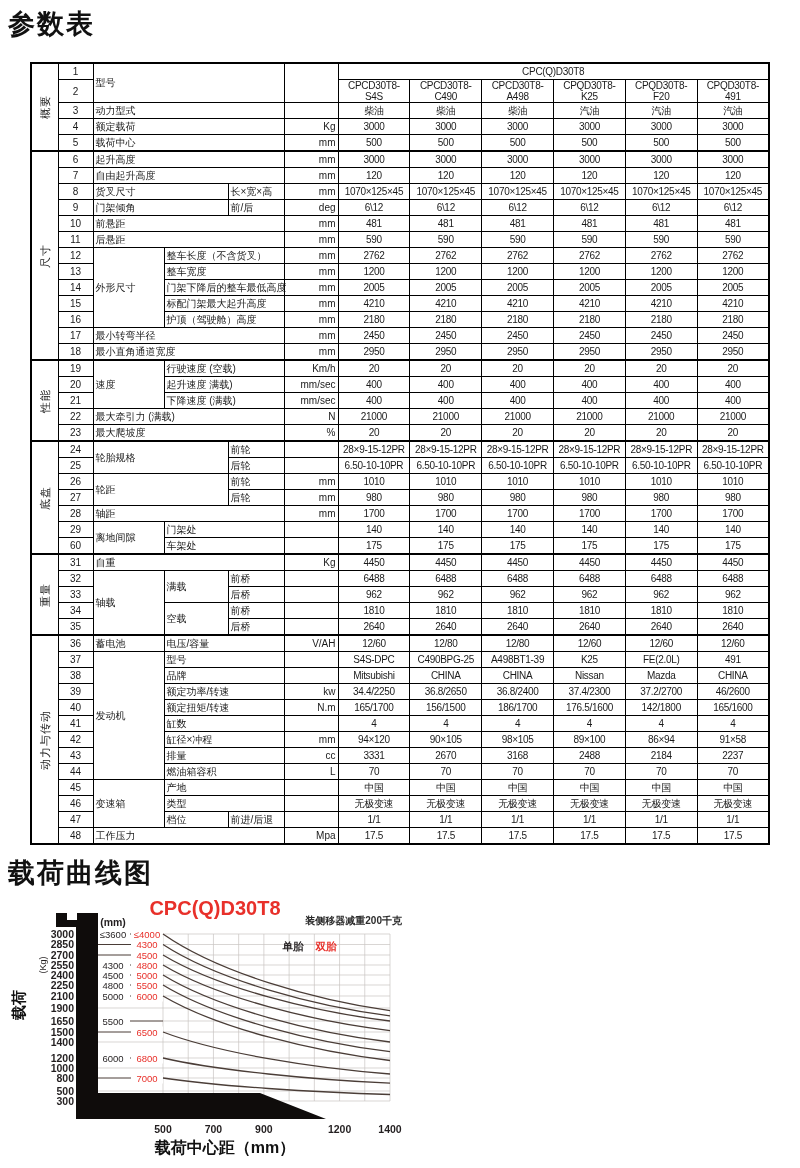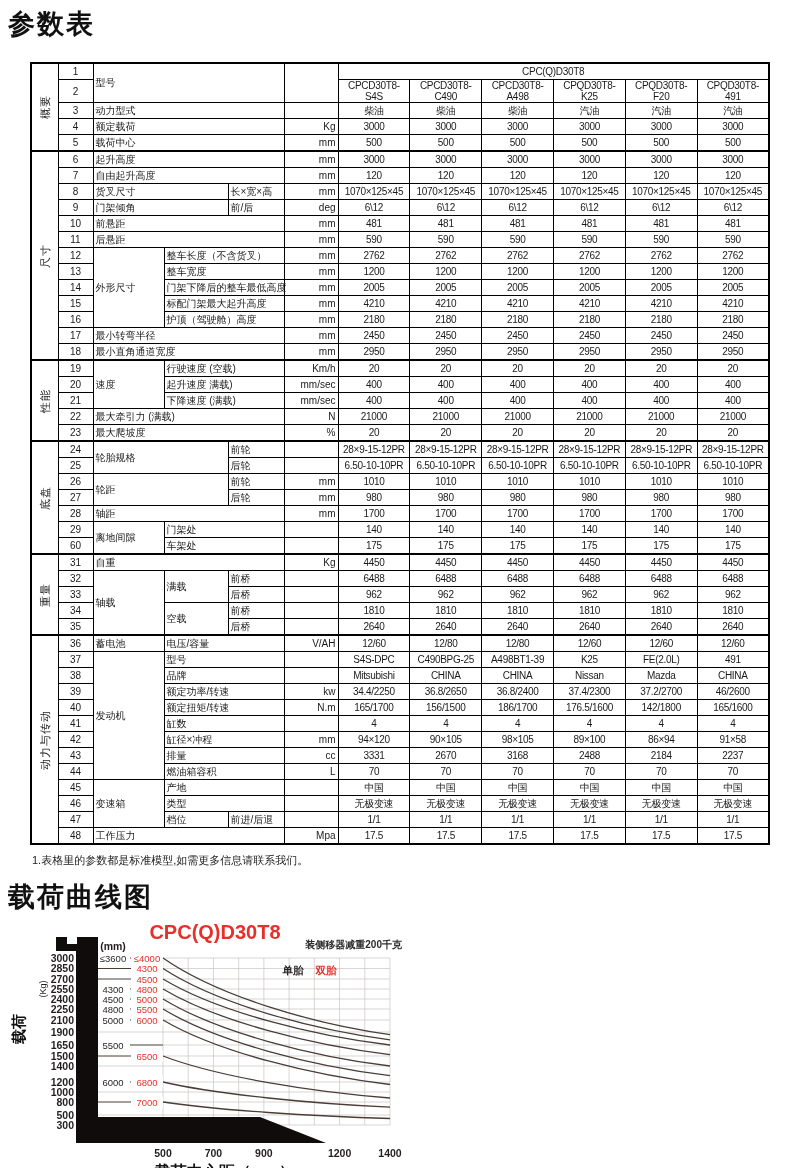--- a/index.html
+++ b/index.html
@@ -591,21 +591,20 @@
         <td class="val">17.5</td>
         <td class="val">17.5</td>
         <td class="val">17.5</td>
         <td class="val">17.5</td>
         <td class="val">17.5</td>
       </tr>
     </tbody>
 </table>
 
 <div class="footnotes">
-  <div>1.表格里的参数都是标准模型,如需更多信息请联系我们。</div>
 </div>
 
 <h1 class="h2">载荷曲线图</h1>
 
 <div class="chart-wrap">
   <svg id="curve-svg" width="420" height="268" viewBox="0 0 420 268">
       <g stroke="#c8c4c2" stroke-width="0.7" fill="none">
         <line x1="153" y1="41" x2="153" y2="208"></line>
         <line x1="178.22222222222223" y1="41" x2="178.22222222222223" y2="208"></line>
         <line x1="203.44444444444446" y1="41" x2="203.44444444444446" y2="208"></line>

